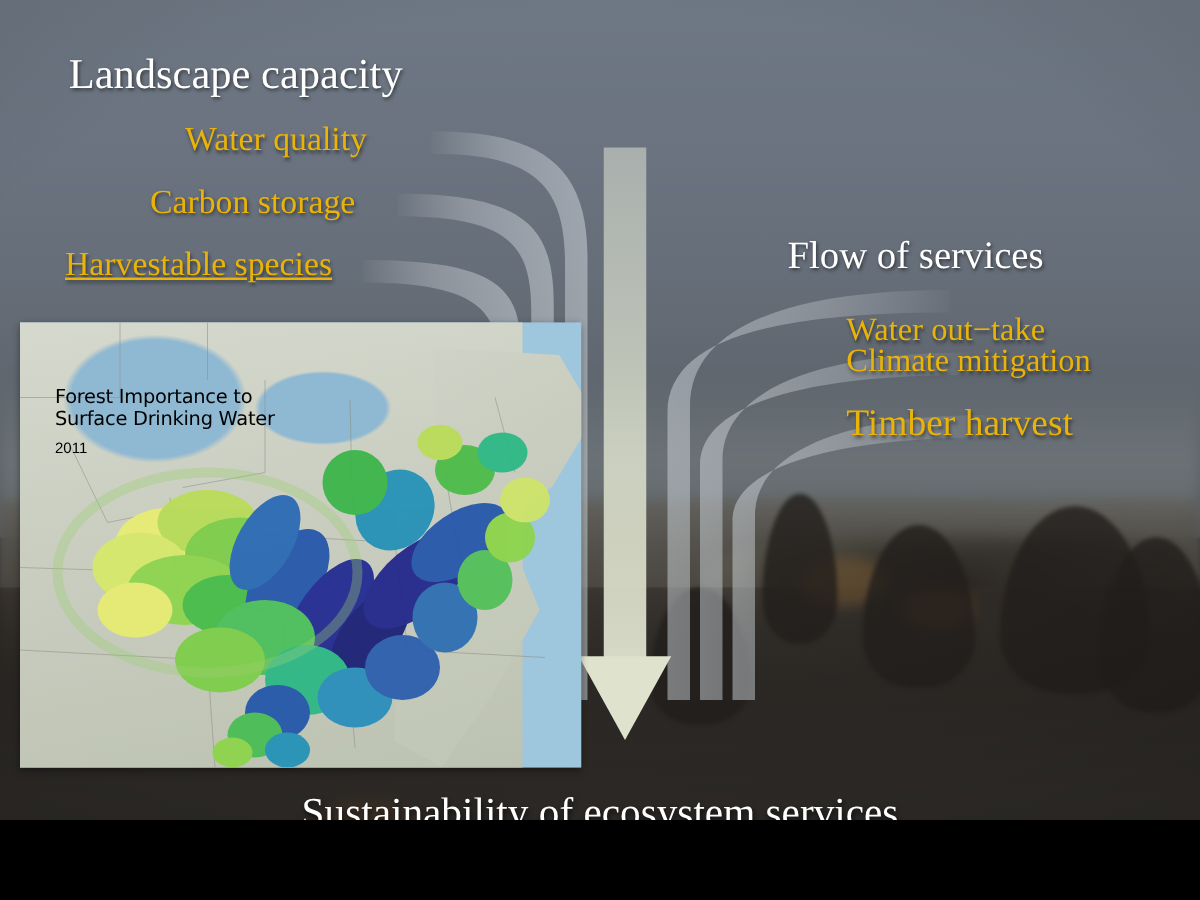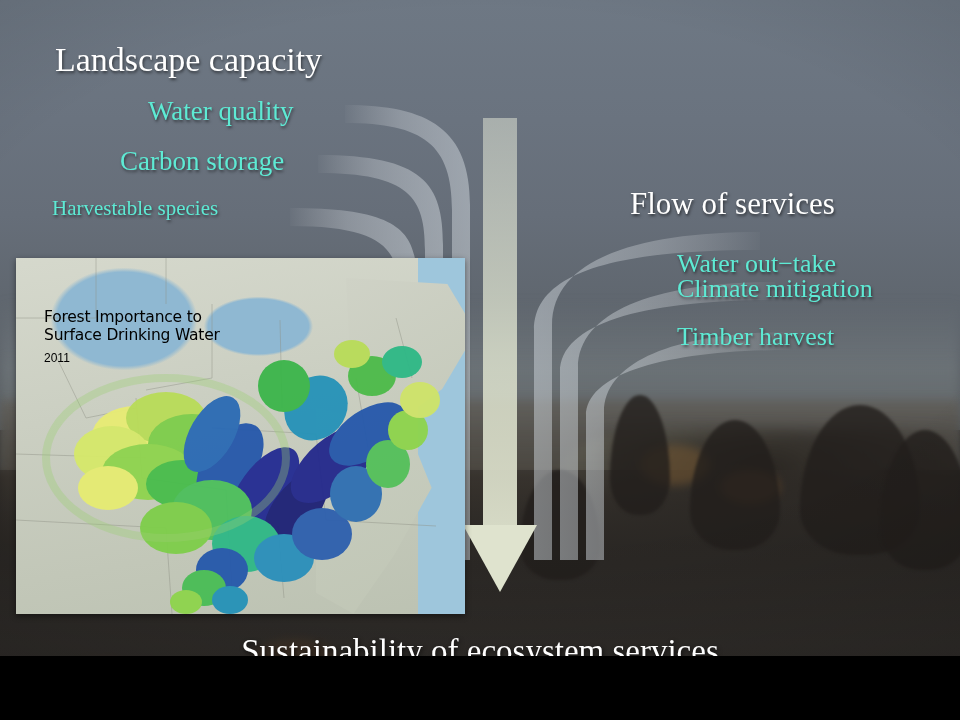--- a/index.html
+++ b/index.html
@@ -63,32 +63,32 @@
   
   .flow{position:absolute;left:0;top:0;width:960px;height:720px;}
 
   
   .heading{
     position:absolute;color:#ffffff;white-space:nowrap;
     text-shadow:1px 2px 3px rgba(0,0,0,.55);
     font-weight:400;
   }
   .subitem{
-    position:absolute;color:#5eead4;white-space:nowrap;
+    position:absolute;color:#eab308;white-space:nowrap;
     text-shadow:1px 2px 3px rgba(0,0,0,.5);
   }
   #h-landscape{left:55px;top:41px;font-size:34px;}
   #i-water-quality{left:148px;top:96px;font-size:27px;}
   #i-carbon-storage{left:120px;top:146px;font-size:27px;}
-  #i-harvestable{left:52px;top:196px;font-size:21px;}
+  #i-harvestable{left:52px;top:196px;font-size:27px;text-decoration:underline;}
 
   #h-flow{left:630px;top:170px;font-size:31px;margin-top:16px;}
   #i-water-out{left:677px;top:225px;font-size:26px;margin-top:24px;}
   #i-climate{left:677px;top:274px;font-size:26px;}
-  #i-timber{left:677px;top:322px;font-size:26px;}
+  #i-timber{left:677px;top:322px;font-size:30px;}
 
   #bottom-title{
     position:absolute;left:0;top:633px;width:960px;text-align:center;
     color:#ffffff;font-size:33px;white-space:nowrap;
     text-shadow:1px 2px 4px rgba(0,0,0,.7);
   }
 
   
   #map-panel{
     position:absolute;left:16px;top:258px;width:449px;height:356px;

